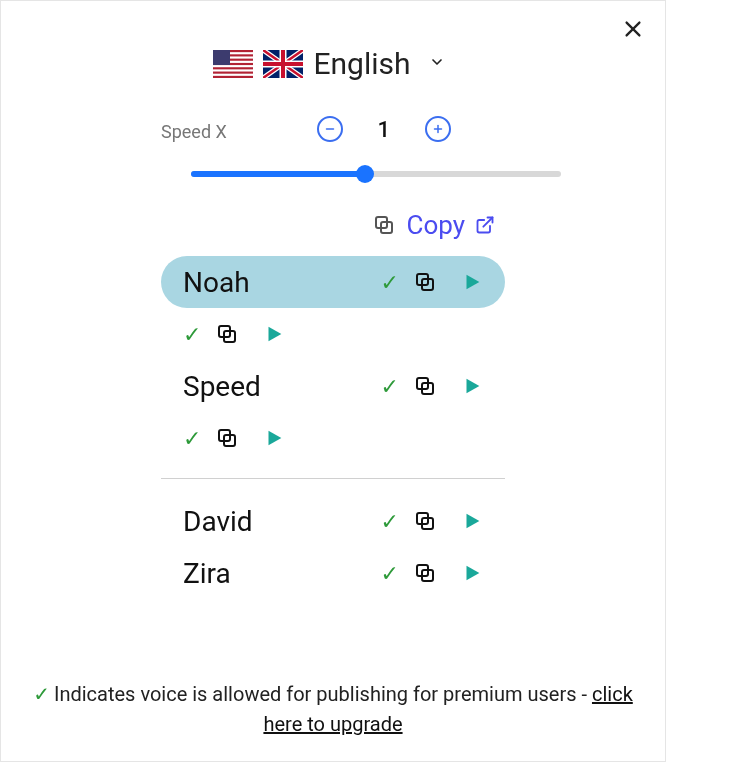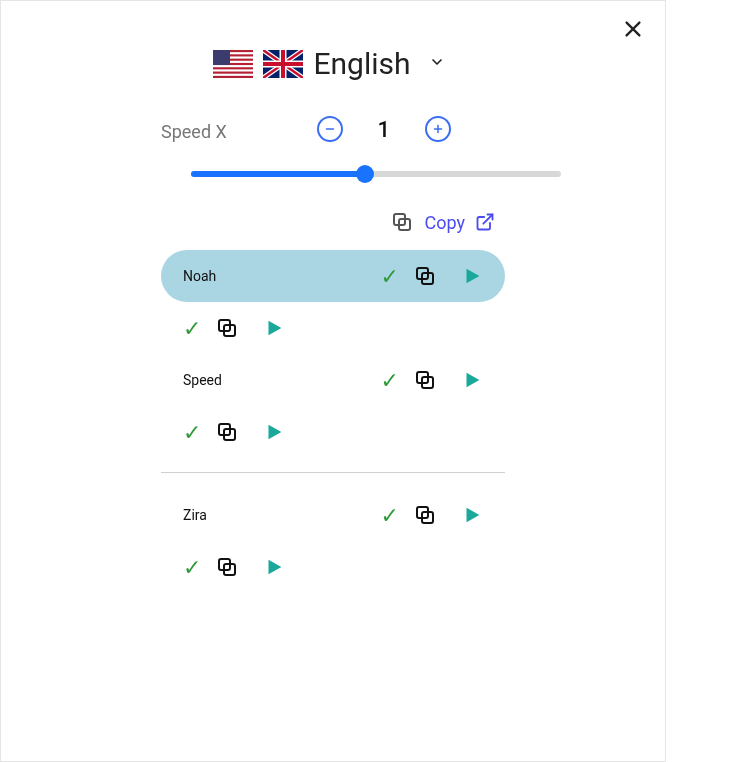--- a/index.html
+++ b/index.html
@@ -77,38 +77,38 @@
     position: absolute; top: 1px;
     width: 18px; height: 18px; border-radius: 50%;
     background: #1a73ff;
     transform: translateX(-9px);
   }
   .copy-row {
     margin-top: 26px;
     padding-right: 170px;
     display: flex; justify-content: flex-end; align-items: center; gap: 10px;
     color: #4b4cf0;
-    font-size: 18px;
+    font-size: 26px;
   }
   .copy-row .label { cursor: pointer; color: #4b4cf0; }
   .copy-icon-sm { color: #666; cursor: pointer; display:inline-flex;}
   .ext-icon { color: #4b4cf0; cursor:pointer; display:inline-flex;}
   .voice-list {
     margin-top: 16px;
     padding: 0 160px;
   }
   .voice-item {
     display: flex; align-items: center;
     height: 52px;
     padding: 0 22px;
     border-radius: 26px;
     gap: 14px;
   }
   .voice-item.selected { background: #a9d6e2; }
-  .voice-name { flex: 1; font-size: 14px; color: #111; }
+  .voice-name { flex: 1; font-size: 28px; color: #111; }
   .check { color: #2e9a3a; font-size: 22px; }
   .copy-voice { cursor: pointer; display:inline-flex; color: #222; }
   .play-voice { cursor: pointer; display:inline-flex; color: #1aa89a; margin-left: 10px;}
   .divider {
     margin: 14px 160px;
     height: 1px; background: #d0d0d0;
   }
   .footer-note {
     position: absolute;
     bottom: 22px;
@@ -264,44 +264,48 @@
         <span class="play-voice">
           <svg width="22" height="22" viewBox="0 0 24 24" fill="#1aa89a">
             <polygon points="6,4 20,12 6,20"></polygon>
           </svg>
         </span>
       </div>
     </div>
   <div class="divider"></div>
   <div class="voice-list" id="voice-list-2">
       <div class="voice-item">
+        <span class="voice-name">David</span>
+        <span class="check">✓</span>
+        <span class="copy-voice">
+          <svg width="24" height="24" viewBox="0 0 24 24" fill="none" stroke="#111" stroke-width="2" stroke-linecap="round" stroke-linejoin="round">
+            <rect x="9" y="9" width="11" height="11" rx="2"></rect>
+            <rect x="4" y="4" width="11" height="11" rx="2"></rect>
+          </svg>
+        </span>
+        <span class="play-voice">
+          <svg width="22" height="22" viewBox="0 0 24 24" fill="#1aa89a">
+            <polygon points="6,4 20,12 6,20"></polygon>
+          </svg>
+        </span>
+      </div>
+      <div class="voice-item">
         <span class="voice-name">Zira</span>
         <span class="check">✓</span>
         <span class="copy-voice">
           <svg width="24" height="24" viewBox="0 0 24 24" fill="none" stroke="#111" stroke-width="2" stroke-linecap="round" stroke-linejoin="round">
             <rect x="9" y="9" width="11" height="11" rx="2"></rect>
             <rect x="4" y="4" width="11" height="11" rx="2"></rect>
           </svg>
         </span>
         <span class="play-voice">
           <svg width="22" height="22" viewBox="0 0 24 24" fill="#1aa89a">
             <polygon points="6,4 20,12 6,20"></polygon>
           </svg>
         </span>
       </div>
-      <div class="voice-item">
-        <span class="check">✓</span>
-        <span class="copy-voice">
-          <svg width="24" height="24" viewBox="0 0 24 24" fill="none" stroke="#111" stroke-width="2" stroke-linecap="round" stroke-linejoin="round">
-            <rect x="9" y="9" width="11" height="11" rx="2"></rect>
-            <rect x="4" y="4" width="11" height="11" rx="2"></rect>
-          </svg>
-        </span>
-        <span class="play-voice">
-          <svg width="22" height="22" viewBox="0 0 24 24" fill="#1aa89a">
-            <polygon points="6,4 20,12 6,20"></polygon>
-          </svg>
-        </span>
-      </div>
     </div>
 
+  <div class="footer-note">
+    <span class="check-sm">✓</span><span>Indicates voice is allowed for publishing for premium users - </span><span class="upgrade-link">click here to upgrade</span>
+  </div>
 
 </div>
 
 </body></html>

